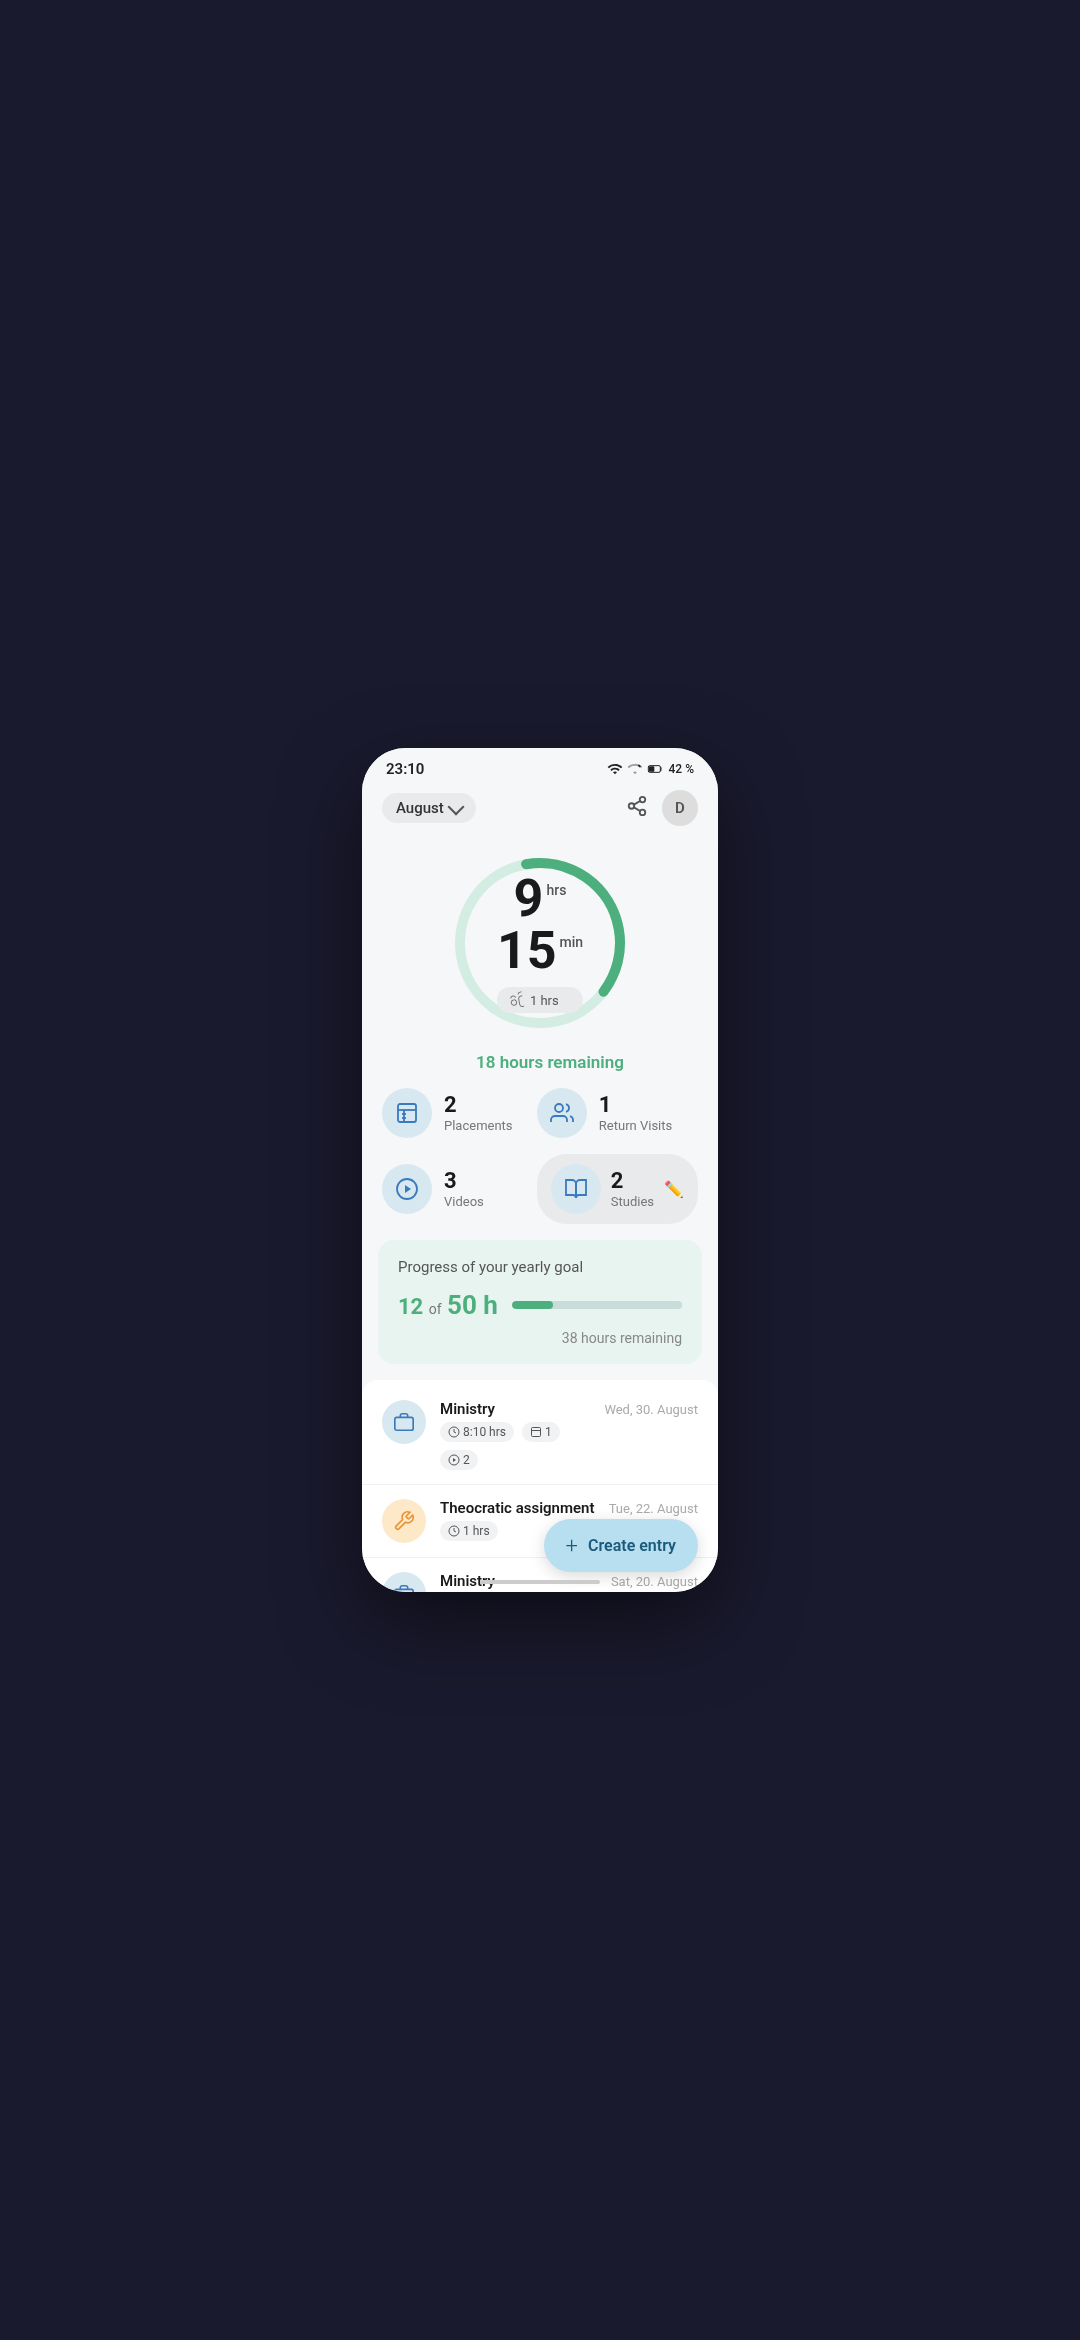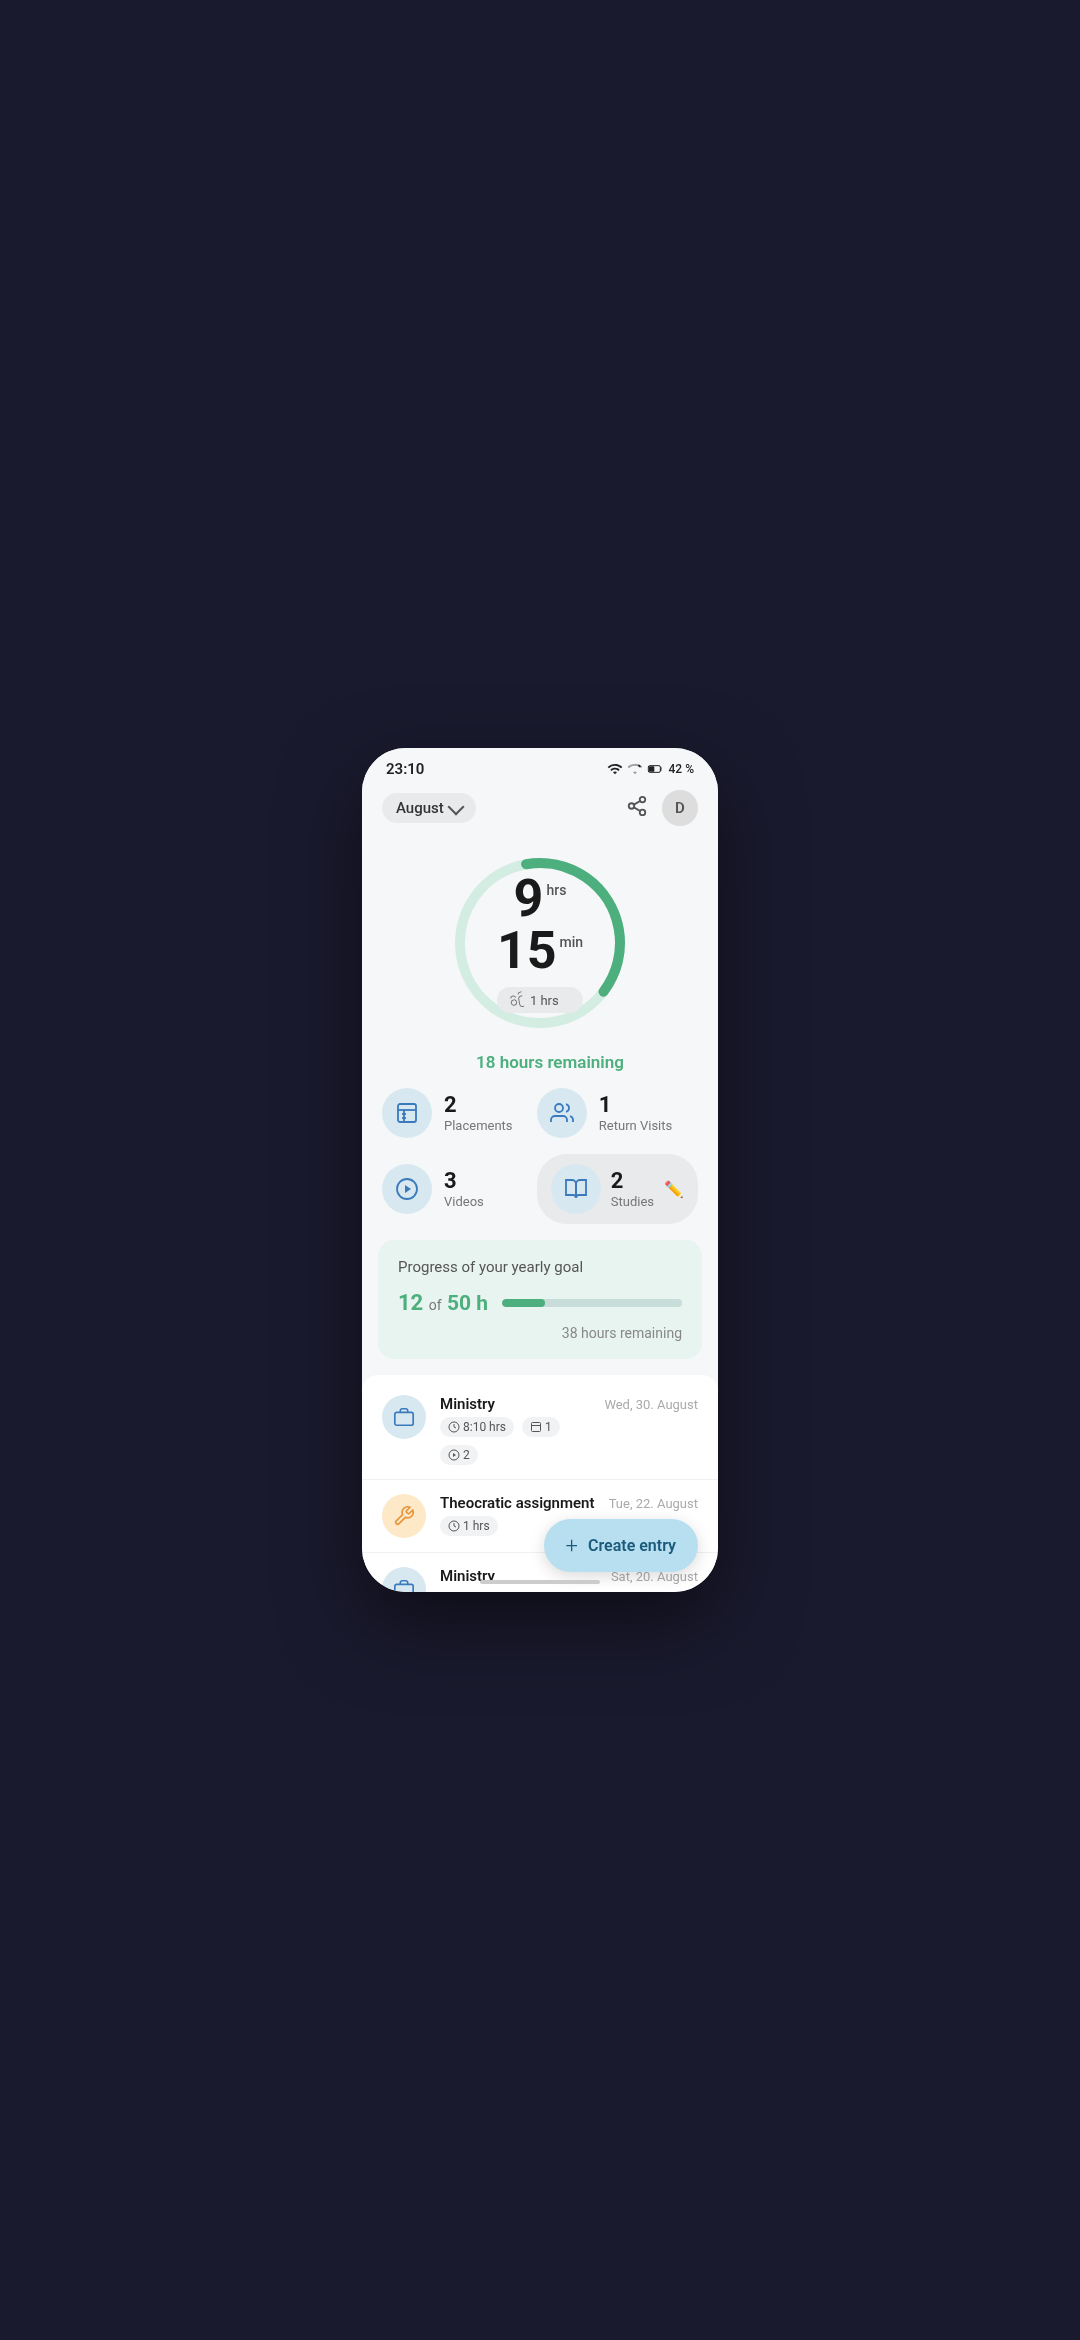--- a/index.html
+++ b/index.html
@@ -313,21 +313,21 @@
       font-weight: 700;
       color: #4caf7d;
     }
 
     .progress-of {
       font-size: 14px;
       color: #777;
     }
 
     .progress-total {
-      font-size: 21px;
+      font-size: 26px;
       font-weight: 700;
       color: #4caf7d;
     }
 
     .progress-bar-container {
       flex: 1;
       height: 8px;
       background: #c8ddd9;
       border-radius: 4px;
       overflow: hidden;

